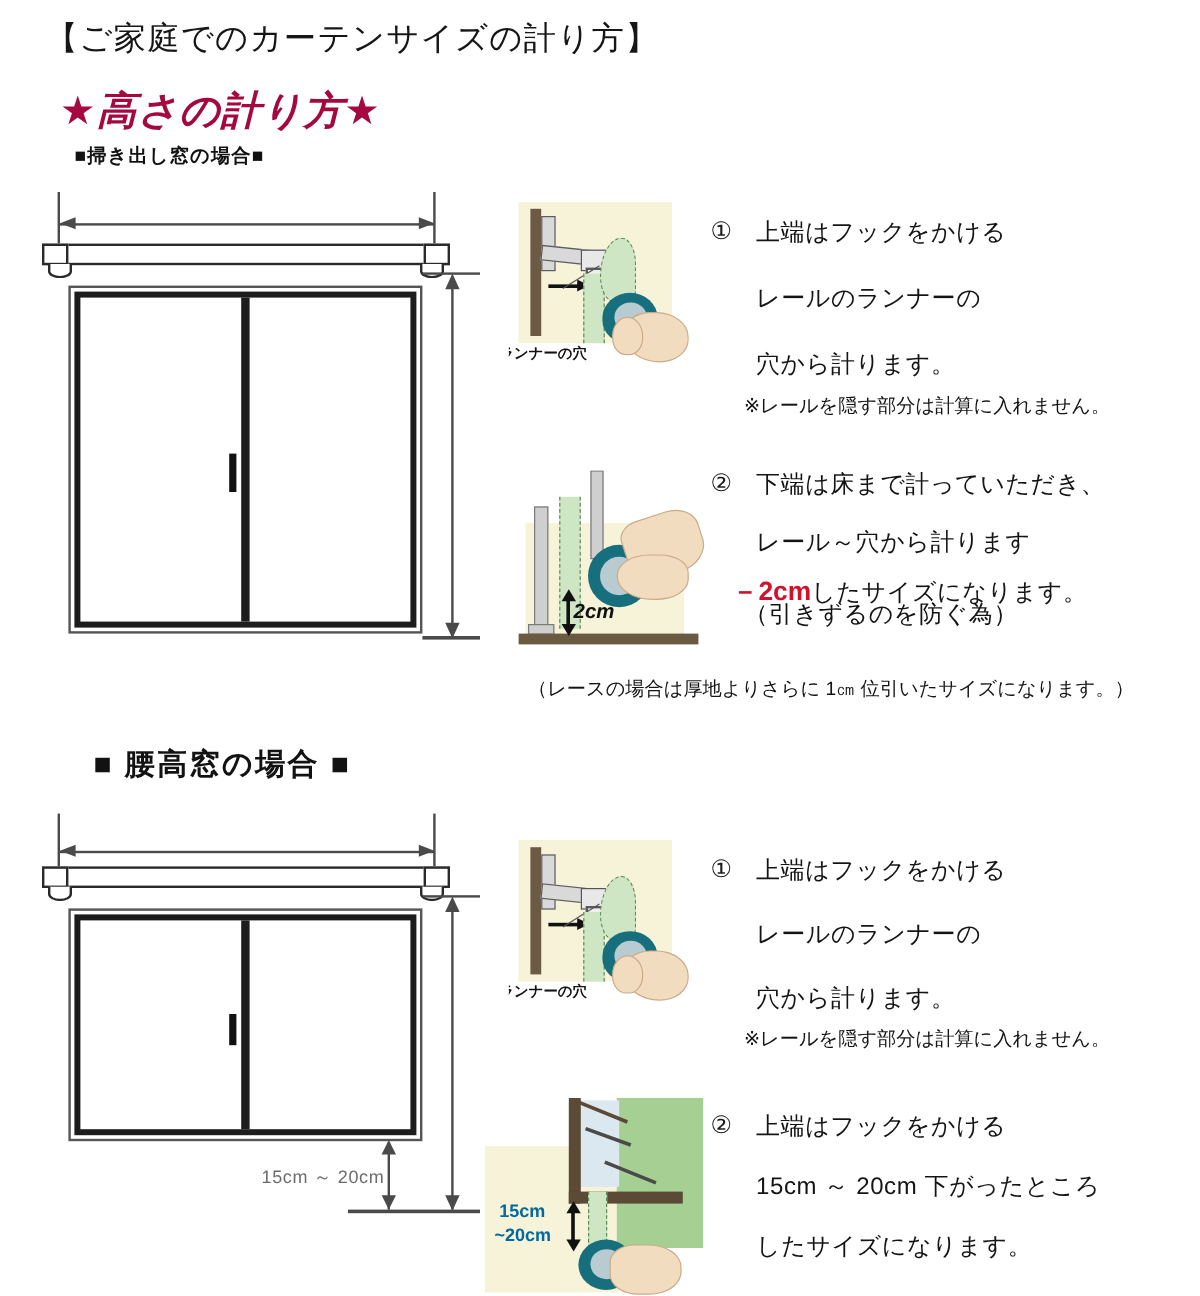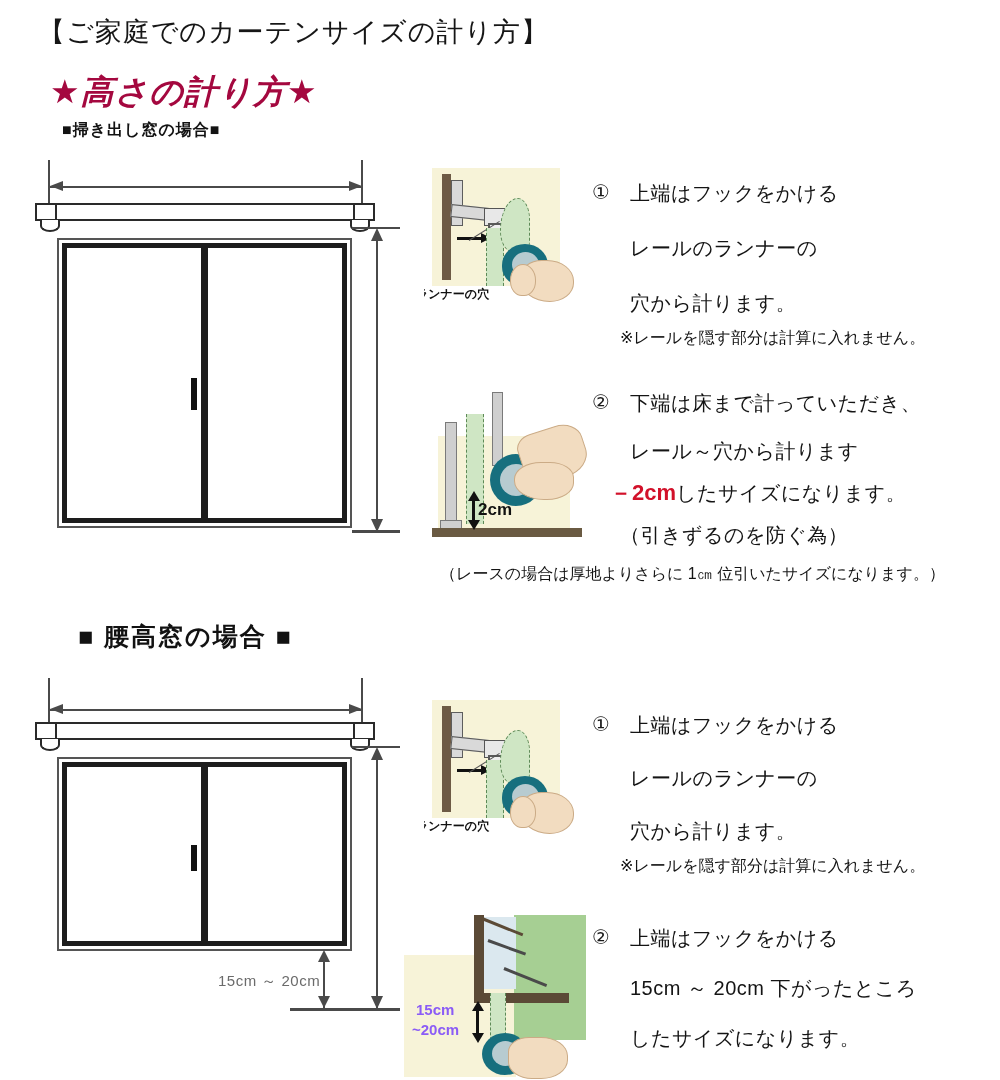--- a/index.html
+++ b/index.html
@@ -66,21 +66,21 @@
   .bracket{background:#d9d9d9;border:1px solid #5d5d5d;}
   .rail-metal{background:#e8e8e8;border:1px solid #555;}
   .floor-brown{background:#6a5a42;}
   .post-gray{background:#cfcfcf;border:1px solid #7a7a7a;}
   .frame-brown{background:#5b4a36;}
   .curtain-green{background:#a6cf93;}
   .glass-blue{background:#dbe8ef;}
   .arrow-black{background:#111;}
   .ill-label{font-size:12px;font-weight:bold;color:#111;white-space:nowrap;}
   .ill-dim{font-size:17px;font-weight:bold;color:#111;white-space:nowrap;}
-  .ill-dim2{font-size:15px;font-weight:bold;color:#8b5cf6;white-space:nowrap;line-height:17px;}
+  .ill-dim2{font-size:15px;font-weight:bold;color:#0369a1;white-space:nowrap;line-height:17px;}
 </style>
 </head>
 <body>
 
 <div class="abs" id="main-title">【ご家庭でのカーテンサイズの計り方】</div>
 <div class="abs" id="height-heading">★高さの計り方★</div>
 <div class="abs" id="sec1-heading">■掃き出し窓の場合■</div>
 <div class="abs" id="sec2-heading">■ 腰高窓の場合 ■</div>
 
 <div>
@@ -146,31 +146,31 @@
   <div class="abs tape-green tape-edge" style="left:34px;top:22px;width:16px;height:110px;"></div>
   <div class="abs case-teal" style="left:58px;top:62px;width:52px;height:52px;border-radius:50%;"></div>
   <div class="abs case-hole" style="left:68px;top:72px;width:32px;height:32px;"></div>
   <div class="abs hand" style="left:88px;top:36px;width:64px;height:50px;border-radius:25% 35% 40% 30%;transform:rotate(-18deg);"></div>
   <div class="abs hand" style="left:82px;top:70px;width:58px;height:36px;border-radius:45% 40% 45% 50%;"></div>
   <div class="abs floor-brown" style="left:0;top:136px;width:150px;height:9px;"></div>
 
   <div class="abs arrow-black" style="left:40px;top:104px;width:3px;height:30px;"></div>
   <div class="abs" style="left:36px;top:99px;width:0;height:0;border-left:6px solid transparent;border-right:6px solid transparent;border-bottom:10px solid #111;"></div>
   <div class="abs" style="left:36px;top:128px;width:0;height:0;border-left:6px solid transparent;border-right:6px solid transparent;border-top:10px solid #111;"></div>
-  <div class="abs ill-dim" style="left:46px;top:108px;">2cm</div>
+  <div class="abs ill-dim" style="left:46px;top:108px;font-style:italic;">2cm</div>
 </div>
 
 <div>
   <div class="abs step-num" style="left:592px;top:390px;">②</div>
   <div class="abs step-line" style="left:630px;top:390px;">下端は床まで計っていただき、</div>
   <div class="abs step-line" style="left:630px;top:438px;">レール～穴から計ります</div>
   <div class="abs" style="left:610px;top:478px;white-space:nowrap;">
     <span class="red-em">－2cm</span><span class="step-line">したサイズになります。</span>
   </div>
-  <div class="abs step-line" style="left:620px;top:522px;">（引きずるのを防ぐ為）</div>
+  <div class="abs step-line" style="left:620px;top:498px;">（引きずるのを防ぐ為）</div>
   <div class="abs small-note" style="left:440px;top:564px;">（レースの場合は厚地よりさらに 1㎝ 位引いたサイズになります。）</div>
 </div>
 
 <div>
   <div class="abs gline" style="left:48px;top:678px;width:2px;height:48px;"></div>
   <div class="abs gline" style="left:361px;top:678px;width:2px;height:48px;"></div>
   <div class="abs gline" style="left:50px;top:709px;width:312px;height:2px;"></div>
   <div class="abs" style="left:50px;top:704px;width:0;height:0;border-top:5px solid transparent;border-bottom:5px solid transparent;border-right:13px solid #4a4a4a;"></div>
   <div class="abs" style="left:349px;top:704px;width:0;height:0;border-top:5px solid transparent;border-bottom:5px solid transparent;border-left:13px solid #4a4a4a;"></div>
 

